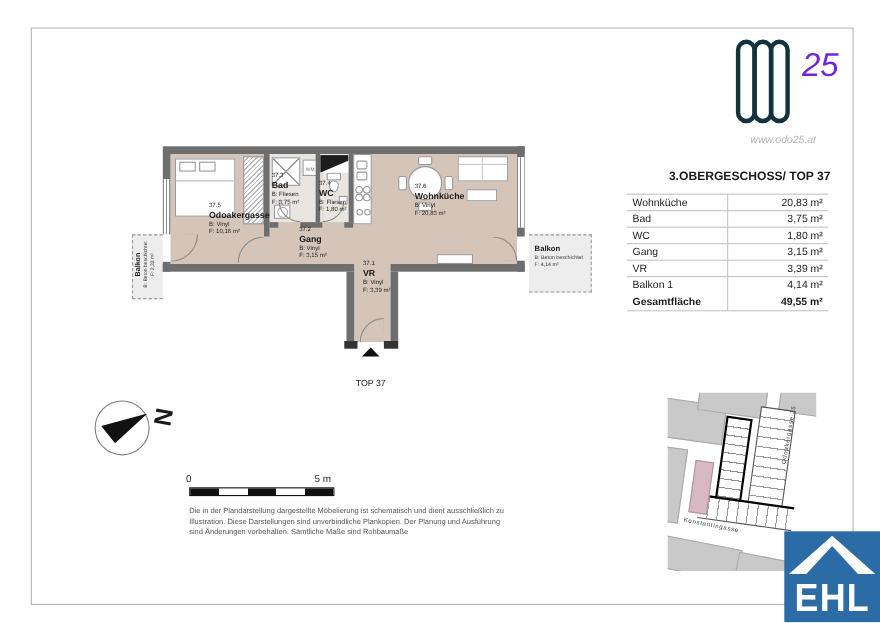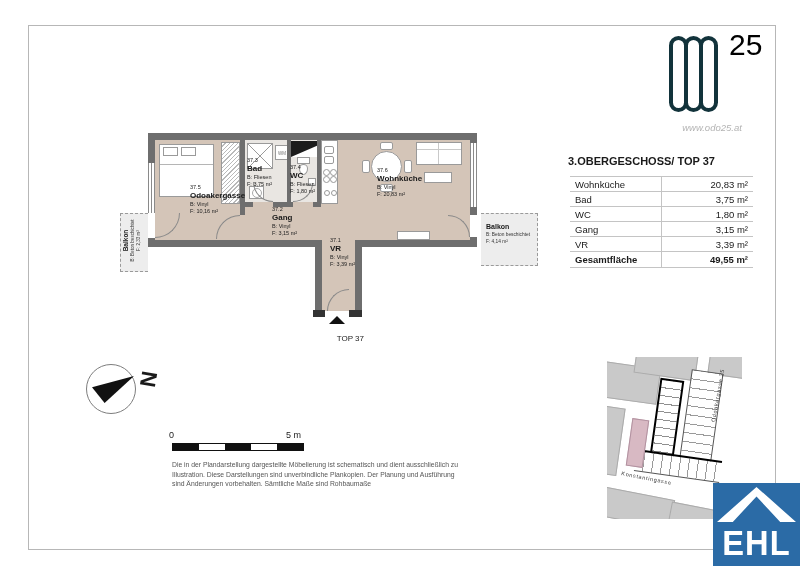--- a/index.html
+++ b/index.html
@@ -28,21 +28,21 @@
 
   <div class="a" style="left:28px;top:25px;width:746px;height:523px;border:1px solid #b7b7b7;"></div>
 
   <div class="a" style="left:669px;top:36px;">
     <div style="display:flex;">
       <div style="width:11px;height:68px;border:4px solid #12333b;border-radius:10px;"></div>
       <div style="width:11px;height:68px;border:4px solid #12333b;border-radius:10px;margin-left:-4px;"></div>
       <div style="width:11px;height:68px;border:4px solid #12333b;border-radius:10px;margin-left:-4px;"></div>
     </div>
   </div>
-  <div class="a" style="left:729px;top:28px;font-size:30px;color:#000000;">25</div>
+  <div class="a" style="left:729px;top:43px;font-size:30px;color:#6d28d9;font-style:italic;">25</div>
   <div class="a" style="left:662px;top:122px;width:100px;text-align:center;font-size:9.5px;font-style:italic;color:#b3b3b3;">www.odo25.at</div>
 
   <div class="a" style="left:155px;top:140px;width:315px;height:100px;background:#d4c5b8;"></div>
   <div class="a" style="left:322px;top:240px;width:33px;height:71px;background:#d4c5b8;"></div>
   <div class="a" style="left:245px;top:140px;width:42px;height:62px;background:#e9e6e2;"></div>
   <div class="a" style="left:291px;top:140px;width:26px;height:62px;background:#e9e6e2;"></div>
 
   <div class="a" style="left:120px;top:213px;width:28px;height:59px;background:#ededed;border:1px dashed #9a9a9a;border-right:none;box-sizing:border-box;"></div>
   <div class="a" style="left:481px;top:213px;width:57px;height:53px;background:#ededed;border:1px dashed #9a9a9a;border-left:none;box-sizing:border-box;"></div>
 
@@ -109,21 +109,21 @@
   <div class="wall" style="left:313px;top:202px;width:8px;height:5px;"></div>
 
   <div class="arc" style="left:155px;top:213px;width:25px;height:25px;border-right:1px solid #8a8a8a;border-bottom:1px solid #8a8a8a;border-radius:0 0 100% 0;"></div>
   <div class="arc" style="left:216px;top:215px;width:24px;height:24px;border-left:1px solid #8a8a8a;border-top:1px solid #8a8a8a;border-radius:100% 0 0 0;"></div>
   <div class="arc" style="left:253px;top:182px;width:20px;height:20px;border-left:1px solid #8a8a8a;border-bottom:1px solid #8a8a8a;border-radius:0 0 0 100%;"></div>
   <div class="arc" style="left:293px;top:183px;width:20px;height:19px;border-right:1px solid #8a8a8a;border-bottom:1px solid #8a8a8a;border-radius:0 0 100% 0;"></div>
   <div class="arc" style="left:448px;top:215px;width:22px;height:22px;border-top:1px solid #8a8a8a;border-right:1px solid #8a8a8a;border-radius:0 100% 0 0;"></div>
   <div class="arc" style="left:327px;top:289px;width:22px;height:22px;border-top:1px solid #8a8a8a;border-left:1px solid #8a8a8a;border-radius:100% 0 0 0;"></div>
 
   <div class="a" style="left:329px;top:316px;width:0;height:0;border-left:8px solid transparent;border-right:8px solid transparent;border-bottom:8px solid #111;"></div>
-  <div class="a" style="left:310px;top:334px;width:54px;text-align:right;font-size:8px;">TOP 37</div>
+  <div class="a" style="left:310px;top:344px;width:54px;text-align:center;font-size:8px;">TOP 37</div>
 
   <div class="roomlbl" style="left:190px;top:184px;">
     <div class="num">37.5</div>
     <div class="nm">Odoakergasse</div>
     <div class="sub">B: Vinyl</div>
     <div class="sub">F: 10,16 m²</div>
   </div>
   <div class="roomlbl" style="left:247px;top:157px;">
     <div class="num">37.3</div>
     <div class="nm">Bad</div>
@@ -159,21 +159,21 @@
     <div style="font-size:6.5px;font-weight:bold;">Balkon</div>
     <div style="font-size:4.6px;color:#333;">B: Beton beschichtet</div>
     <div style="font-size:4.6px;color:#333;">F: 2,33 m²</div>
   </div>
   <div class="a" style="left:486px;top:222px;line-height:1.4;">
     <div style="font-size:7px;font-weight:bold;">Balkon</div>
     <div style="font-size:4.8px;color:#333;">B: Beton beschichtet</div>
     <div style="font-size:4.8px;color:#333;">F: 4,14 m²</div>
   </div>
 
-  <div class="a" style="left:568px;top:155px;width:187px;text-align:left;font-size:11px;font-weight:bold;">3.OBERGESCHOSS/ TOP 37</div>
+  <div class="a" style="left:568px;top:155px;width:187px;text-align:right;font-size:11px;font-weight:bold;">3.OBERGESCHOSS/ TOP 37</div>
   <div class="a" style="left:570px;top:176px;width:183px;border-top:1px solid #c4c4c4;">
     <div class="a" style="left:91px;top:0;bottom:0;width:1px;background:#c4c4c4;"></div>
     <div class="arow line">
         <span>Wohnküche</span>
         <span>20,83 m²</span>
       </div>
     <div class="arow line">
         <span>Bad</span>
         <span>3,75 m²</span>
       </div>
@@ -181,20 +181,24 @@
         <span>WC</span>
         <span>1,80 m²</span>
       </div>
     <div class="arow line">
         <span>Gang</span>
         <span>3,15 m²</span>
       </div>
     <div class="arow line">
         <span>VR</span>
         <span>3,39 m²</span>
+      </div>
+    <div class="arow">
+        <span>Balkon 1</span>
+        <span>4,14 m²</span>
       </div>
     <div class="arow b" style="height:16px;border-bottom:1px solid #c4c4c4;">
         <span>Gesamtfläche</span>
         <span>49,55 m²</span>
       </div>
   </div>
 
   <div class="a" style="left:86px;top:364px;width:48px;height:48px;border:1px solid #7d7d7d;border-radius:50%;"></div>
   <div class="a" style="left:92px;top:376px;width:42px;height:27px;background:#111;clip-path:polygon(0 42%,100% 0,30% 100%);"></div>
   <div class="a" style="left:140px;top:366px;font-size:22px;font-weight:bold;transform:rotate(100deg);">N</div>

